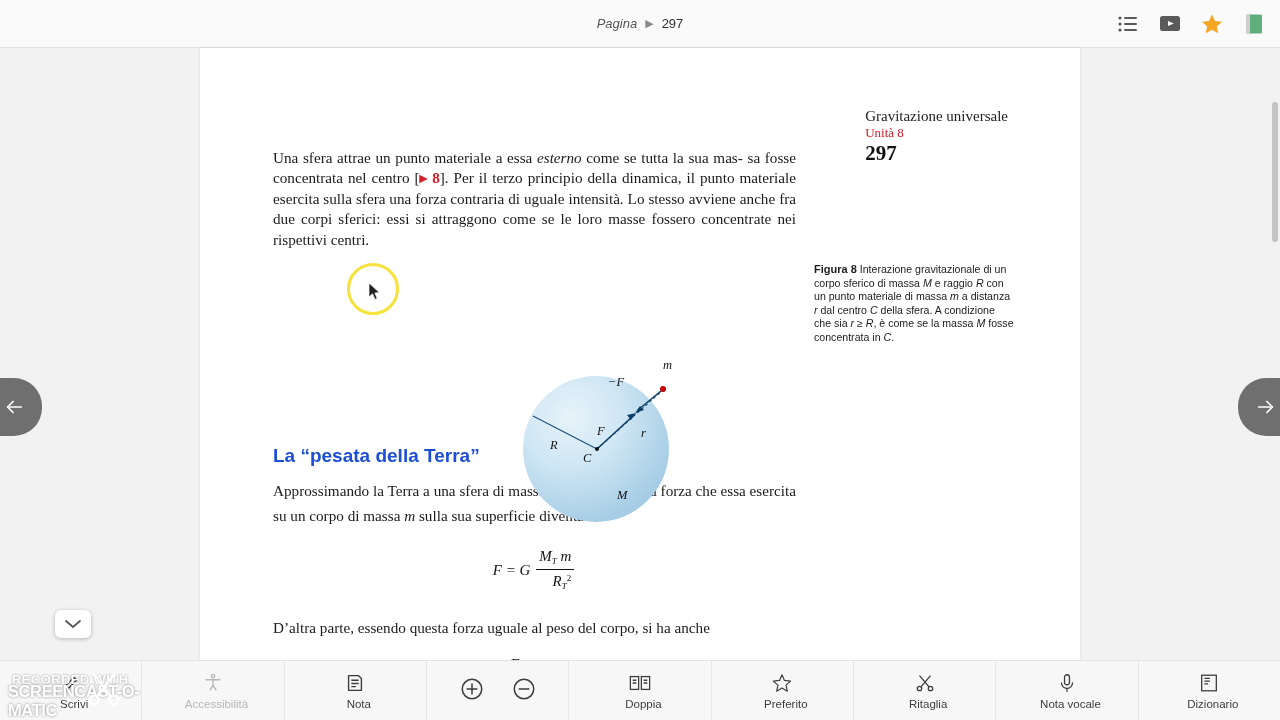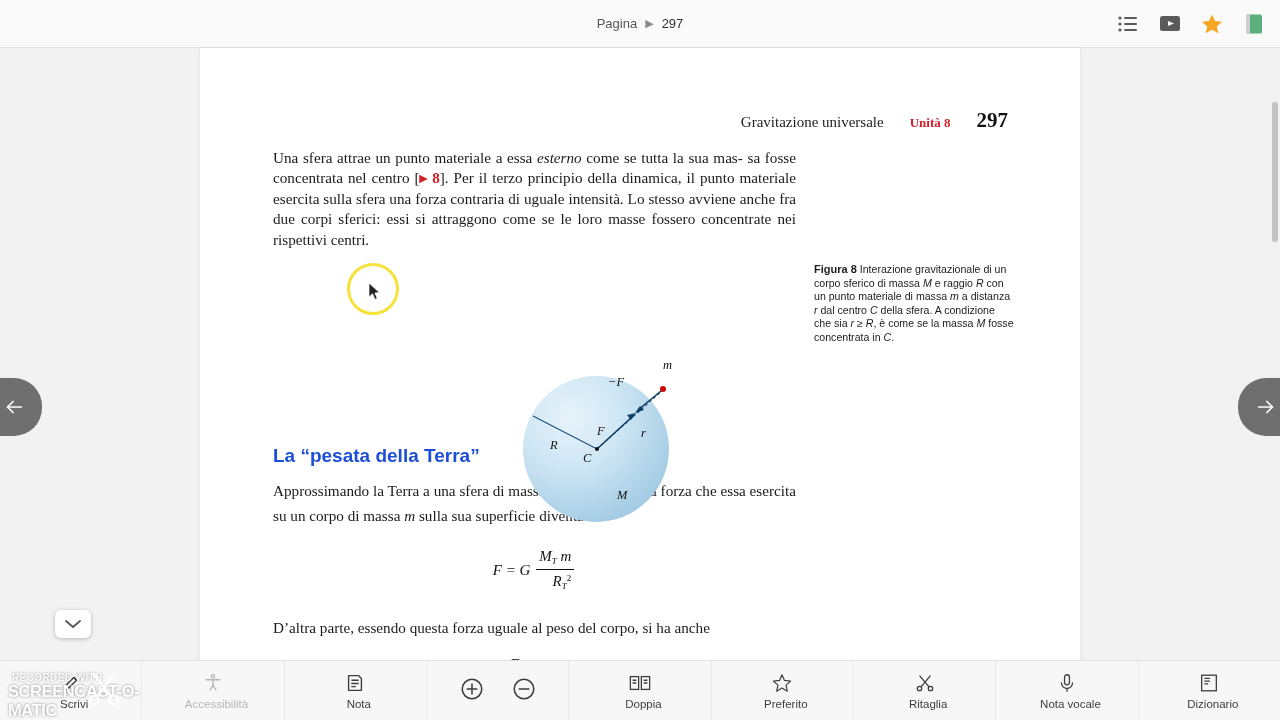--- a/index.html
+++ b/index.html
@@ -23,21 +23,21 @@
     width: 1280px; height: 48px;
     background: #fafafa;
     border-bottom: 1px solid #e2e2e2;
     display: flex; align-items: center;
   }
   #page-indicator {
     position: absolute; left: 50%; transform: translateX(-50%);
     display: flex; align-items: center; gap: 8px;
     font-size: 13px; color: #4a4a4a;
   }
-  #page-indicator .lbl { color: #555; }
+  #page-indicator .lbl { color: #555; font-style: italic; }
   #page-indicator .arrow { color: #8a8a8a; font-size: 11px; }
   #page-indicator .num { color: #333; }
   #topbar-right {
     position: absolute; right: 14px;
     display: flex; align-items: center; gap: 18px;
   }
   .topicon { width: 24px; height: 24px; display:block; cursor: pointer; }
 
   
   #viewport {
@@ -53,25 +53,26 @@
     box-shadow: 0 0 3px rgba(0,0,0,0.10);
   }
   #sheet-inner {
     position: relative; width: 100%; height: 100%;
     padding: 0;
   }
 
   
   .bookhead {
     position: absolute; right: 72px; top: 60px;
-    display: flex; align-items: baseline; gap: 26px;
+    display: flex; align-items: baseline; gap: 0;
     font-family: "Liberation Serif", serif;
+    flex-direction: column;
   }
   .bookhead .chap { font-size: 15px; color: #222; }
-  .bookhead .unit { font-size: 13px; color: #d3202a; font-weight: bold; }
+  .bookhead .unit { font-size: 13px; color: #d3202a; font-weight: normal; }
   .bookhead .pgno { font-size: 21px; color: #111; font-weight: bold; }
 
   .col-main {
     position: absolute;
     left: 73px; top: 100px; width: 523px;
     font-family: "Liberation Serif", serif;
     color: #1a1a1a;
   }
   .para {
     font-size: 15.2px;
@@ -202,21 +203,21 @@
   .tool.zoomgroup { flex-direction: row; gap: 26px; }
 
   
   #watermark {
     position: absolute; left: 6px; bottom: 2px;
     width: 156px; height: 56px;
     color: #ffffff;
     pointer-events: none;
   }
   #watermark .wm-small {
-    font-size: 10px; letter-spacing: 0.4px; font-weight: bold;
+    font-size: 13px; letter-spacing: 0.4px; font-weight: bold;
     position: absolute; left: 6px; top: 10px;
     text-shadow: 0 0 2px rgba(0,0,0,.45);
   }
   #watermark .wm-big {
     position: absolute; left: 2px; top: 20px;
     font-size: 16.5px; font-weight: bold; letter-spacing: -0.4px;
     text-shadow: 0 0 3px rgba(0,0,0,.45);
   }
 </style>
 </head>

